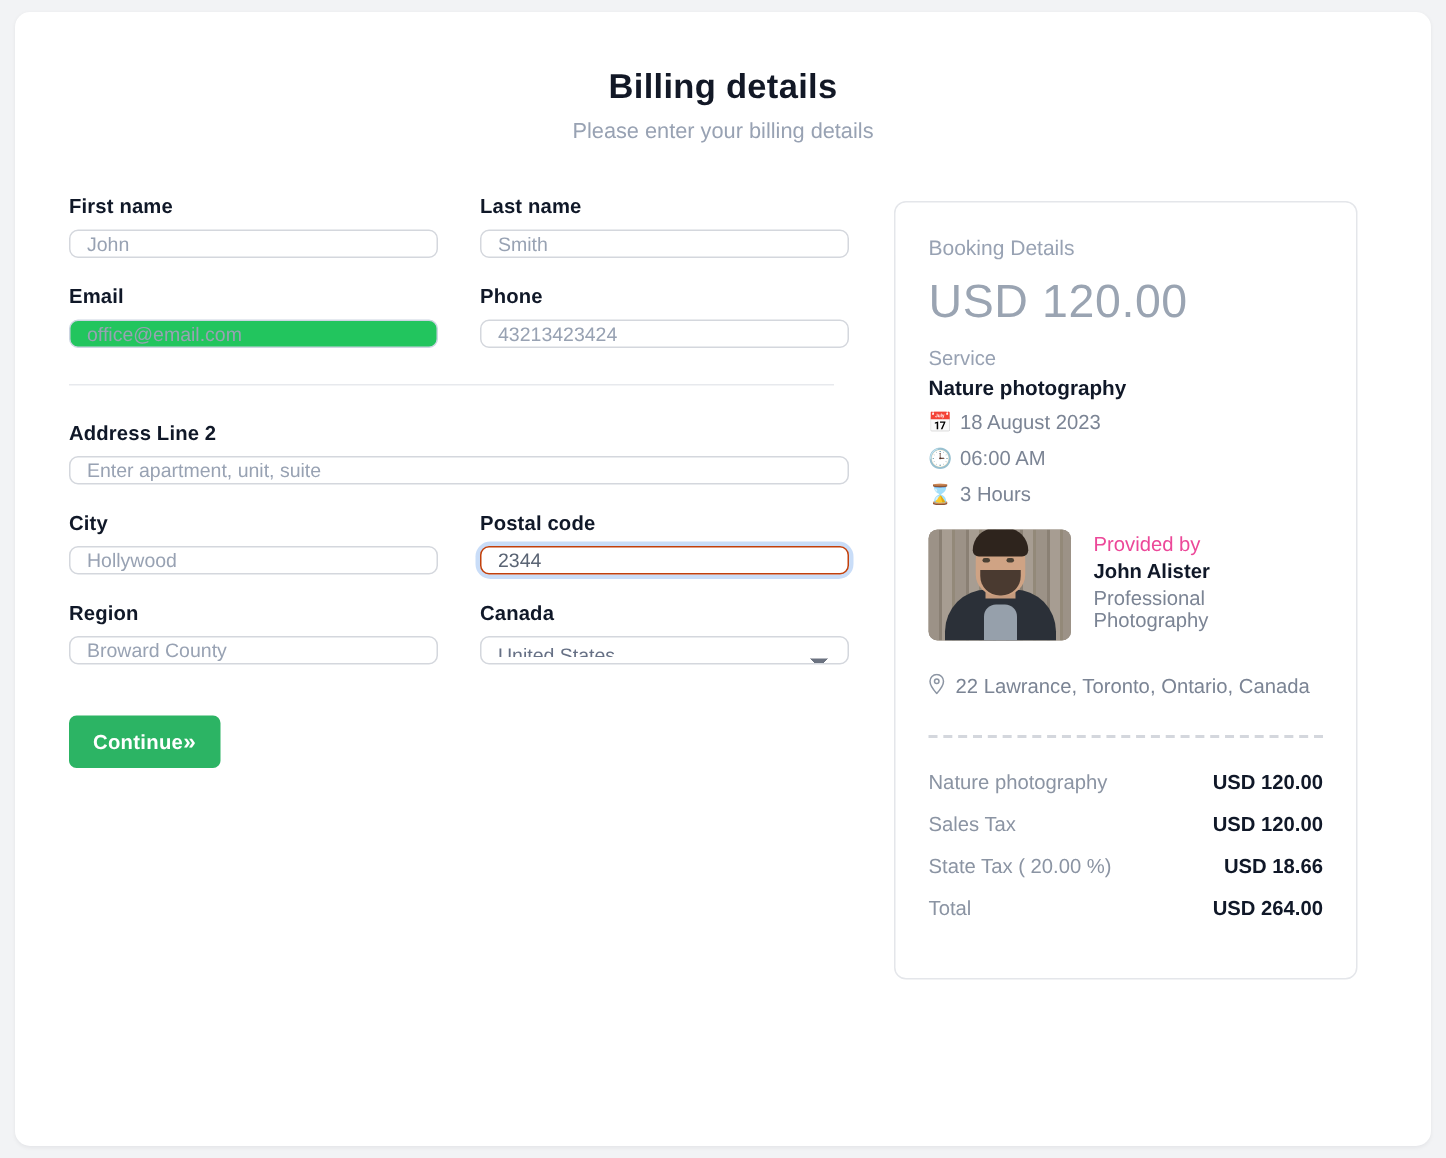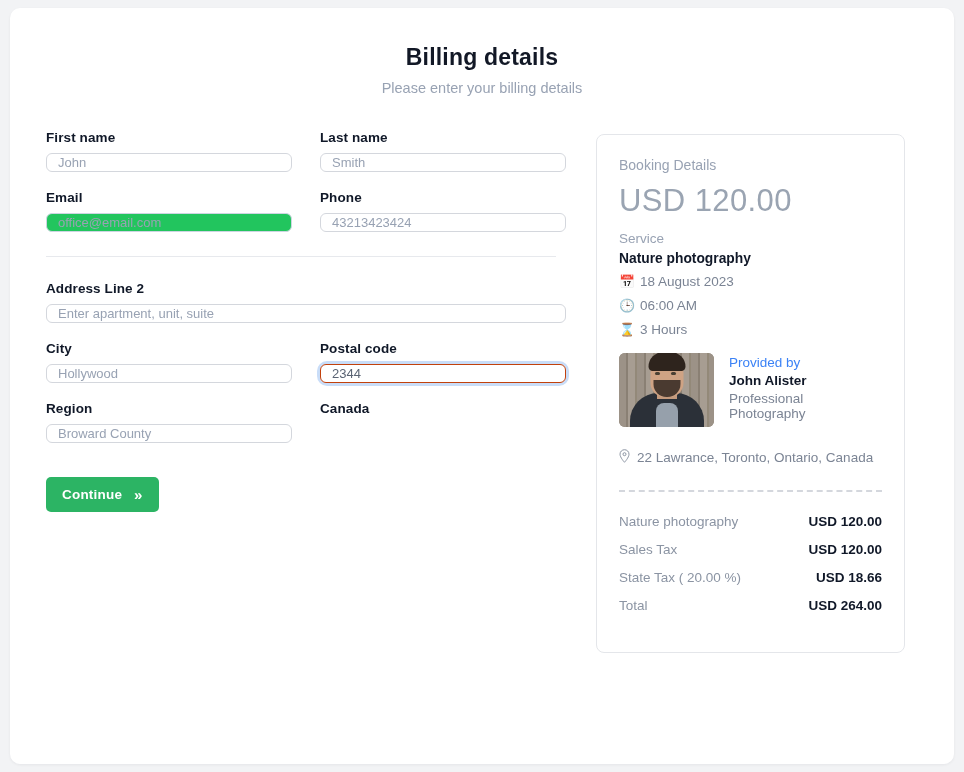--- a/index.html
+++ b/index.html
@@ -138,21 +138,21 @@
     border: none;
     border-radius: 5px;
     color: #ffffff;
     font-size: 13.5px;
     font-weight: bold;
     font-family: "Liberation Sans", sans-serif;
     padding: 10px 16px;
     cursor: pointer;
     display: inline-flex;
     align-items: flex-start;
-    gap: 12px;
+    gap: 0;
     letter-spacing: .2px;
   }
   .btn-continue .chev { font-size: 15px; line-height: 1; }
 
   
   .booking-panel {
     border: 1px solid #e4e6ea;
     border-radius: 8px;
     padding: 22px 22px 26px 22px;
     width: 309px;
@@ -265,21 +265,21 @@
     position: absolute;
     bottom: 52px;
     width: 5px; height: 3px;
     background: #4a4033;
     border-radius: 2px;
   }
   .avatar .eye.l { left: 36px; }
   .avatar .eye.r { left: 52px; }
 
   .prov-info { padding-top: 2px; }
-  .prov-by { font-size: 13.5px; color: #3b82f6; margin-bottom: 3px; }
+  .prov-by { font-size: 13.5px; color: #ec4899; margin-bottom: 3px; }
   .prov-name { font-size: 13.5px; font-weight: bold; color: #101828; margin-bottom: 3px; }
   .prov-biz { font-size: 13.5px; color: #7b8494; }
 
   .bk-location {
     display: flex;
     align-items: center;
     gap: 7px;
     font-size: 13.5px;
     color: #7b8494;
     margin-top: 22px;
@@ -361,20 +361,23 @@
         </div>
       </div>
 
       <div class="row">
         <div class="field">
           <label class="f-label">Region</label>
           <input class="f-input" type="text" placeholder="Broward County" style="">
         </div>
         <div class="field">
           <label class="f-label">Canada</label>
+          <select class="f-input">
+            <option>United States</option>
+          </select>
         </div>
       </div>
 
       <button class="btn-continue" type="button">
         <span>Continue</span>
         <span class="chev">»</span>
       </button>
     </form>
 
     <div class="side-col">

